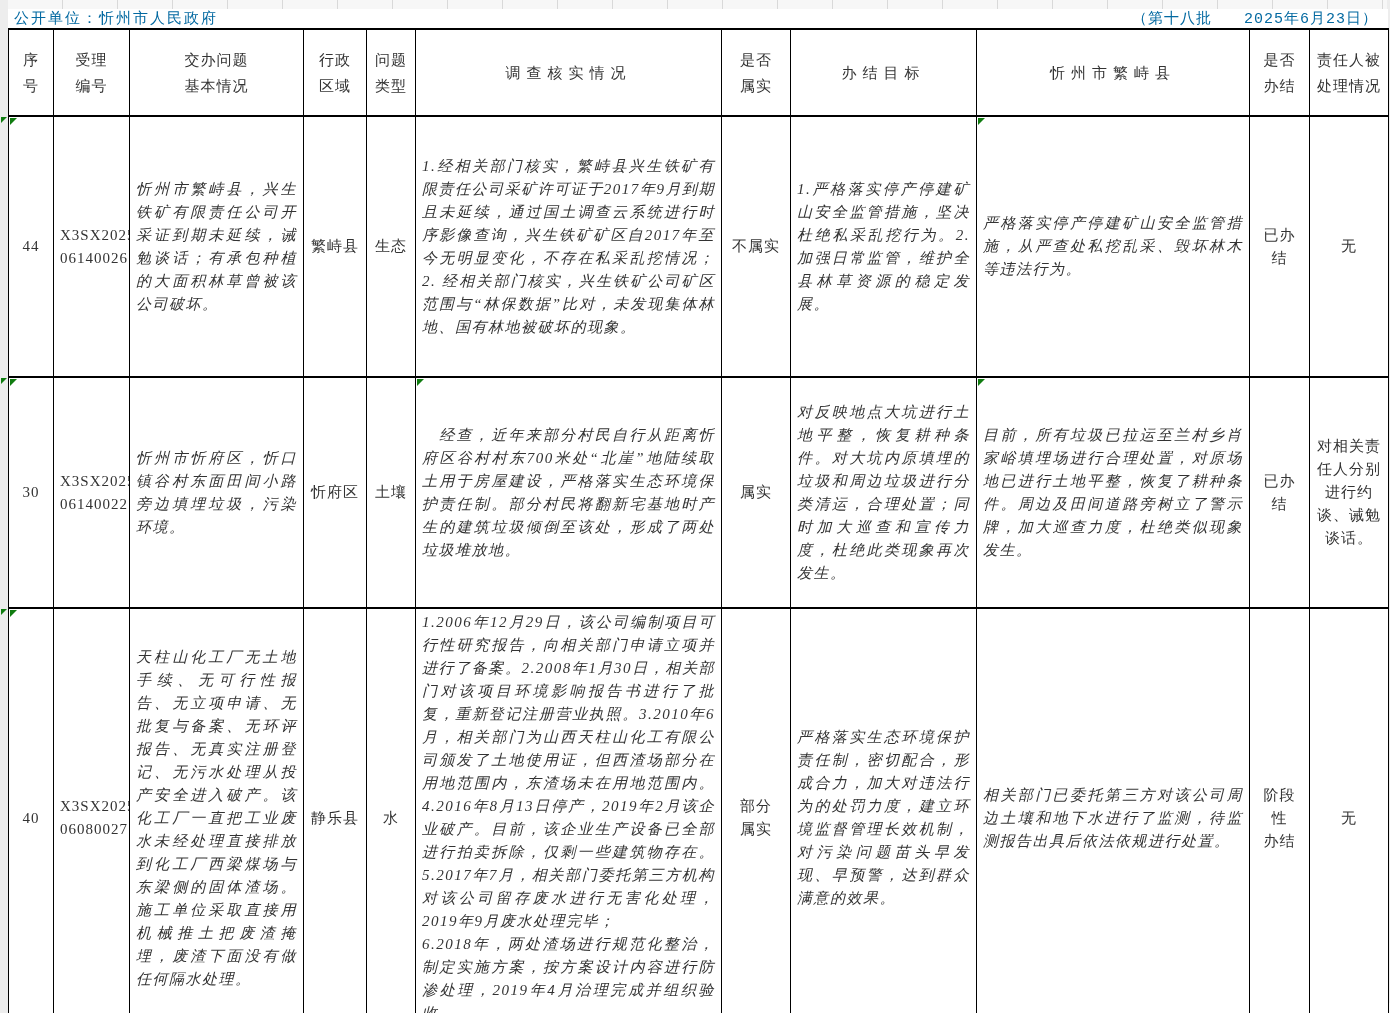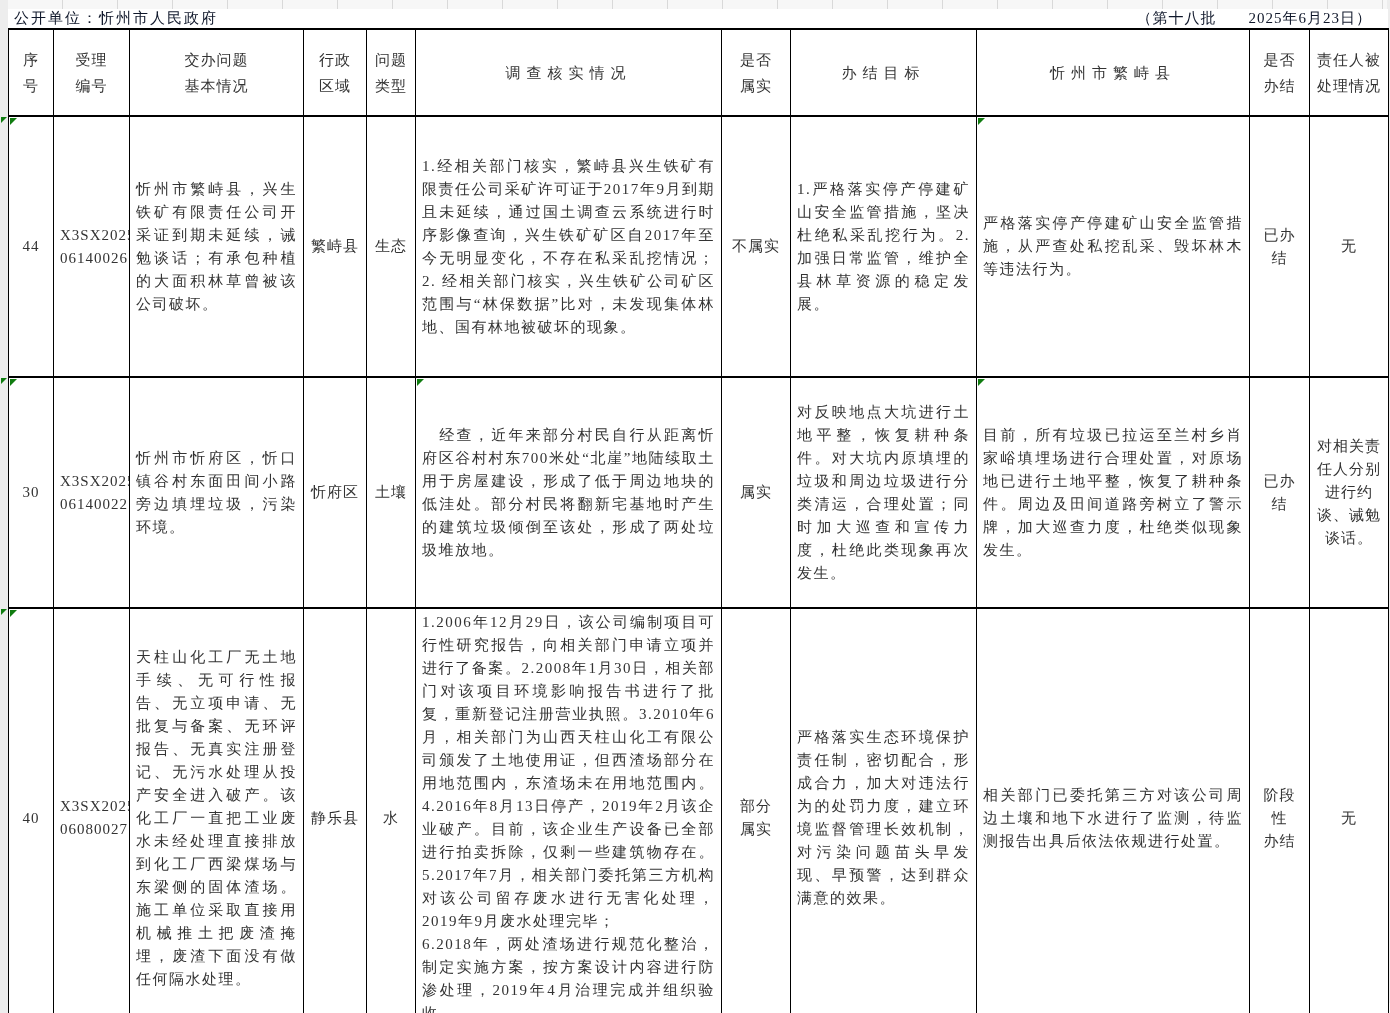--- a/index.html
+++ b/index.html
@@ -26,25 +26,25 @@
     position:absolute;left:0;top:0;width:8px;height:1013px;
     background:#ededed;
   }
   .strip-right{
     position:absolute;right:0;top:0;width:3px;height:1013px;
     background:#ededed;
   }
   .title-row{
     position:absolute;left:8px;top:9px;width:1380px;height:19px;
     background:#ffffff;
-    font-size:15px;color:#0f172a;letter-spacing:2px;
+    font-size:15px;color:#0369a1;letter-spacing:2px;
     display:flex;justify-content:space-between;align-items:center;
   }
   .title-left{padding-left:6px;}
-  .title-right{padding-right:16px;letter-spacing:1px;}
+  .title-right{padding-right:10px;letter-spacing:1px;font-family:Liberation Mono, monospace;}
   table.sheet{
     position:absolute;left:8px;top:28px;
     width:1380px;
     border-collapse:collapse;
     table-layout:fixed;
     background:#ffffff;
   }
   table.sheet th,table.sheet td{
     border:1.5px solid #000000;
     border-top-width:2px;border-bottom-width:2px;
@@ -62,20 +62,21 @@
     text-align:center;
     letter-spacing:1px;
     line-height:26px;
   }
   table.sheet th.wide{letter-spacing:6px;}
   td.center{text-align:center;letter-spacing:1px;}
   td.longtext{
     text-align:justify;
     text-justify:inter-ideograph;
     letter-spacing:1.5px;
+    font-style:italic;
   }
   tr.hdr{height:87px;}
   tr.r1{height:261px;}
   tr.r2{height:231px;}
   tr.r3{height:395px;}
   
   .tri{
     position:absolute;top:1px;left:1px;width:0;height:0;
     border-top:7px solid #107c10;
     border-right:7px solid transparent;
@@ -157,21 +158,21 @@
         <td class="center">已办结</td>
         <td class="center">无</td>
       </tr>
       <tr class="r2">
         <td class="center"><span class="tri"></span><span>30</span></td>
         <td class="center">X3SX2025
 06140022</td>
         <td class="longtext">忻州市忻府区，忻口镇谷村东面田间小路旁边填埋垃圾，污染环境。</td>
         <td class="center">忻府区</td>
         <td class="center">土壤</td>
-        <td class="longtext"><span class="tri"></span><span>　经查，近年来部分村民自行从距离忻府区谷村村东700米处“北崖”地陆续取土用于房屋建设，形成了低于周边地块的低洼处。部分村民将翻新宅基地时产生的建筑垃圾倾倒至该处，形成了两处垃圾堆放地。</span></td>
+        <td class="longtext"><span class="tri"></span><span>　经查，近年来部分村民自行从距离忻府区谷村村东700米处“北崖”地陆续取土用于房屋建设，严格落实生态环境保护责任制。部分村民将翻新宅基地时产生的建筑垃圾倾倒至该处，形成了两处垃圾堆放地。</span></td>
         <td class="center">属实</td>
         <td class="longtext">对反映地点大坑进行土地平整，恢复耕种条件。对大坑内原填埋的垃圾和周边垃圾进行分类清运，合理处置；同时加大巡查和宣传力度，杜绝此类现象再次发生。</td>
         <td class="longtext"><span class="tri"></span><span>目前，所有垃圾已拉运至兰村乡肖家峪填埋场进行合理处置，对原场地已进行土地平整，恢复了耕种条件。周边及田间道路旁树立了警示牌，加大巡查力度，杜绝类似现象发生。</span></td>
         <td class="center">已办结</td>
         <td class="center">对相关责任人分别进行约谈、诫勉谈话。</td>
       </tr>
       <tr class="r3">
         <td class="center"><span class="tri"></span><span>40</span></td>
         <td class="center">X3SX2025
 06080027</td>

